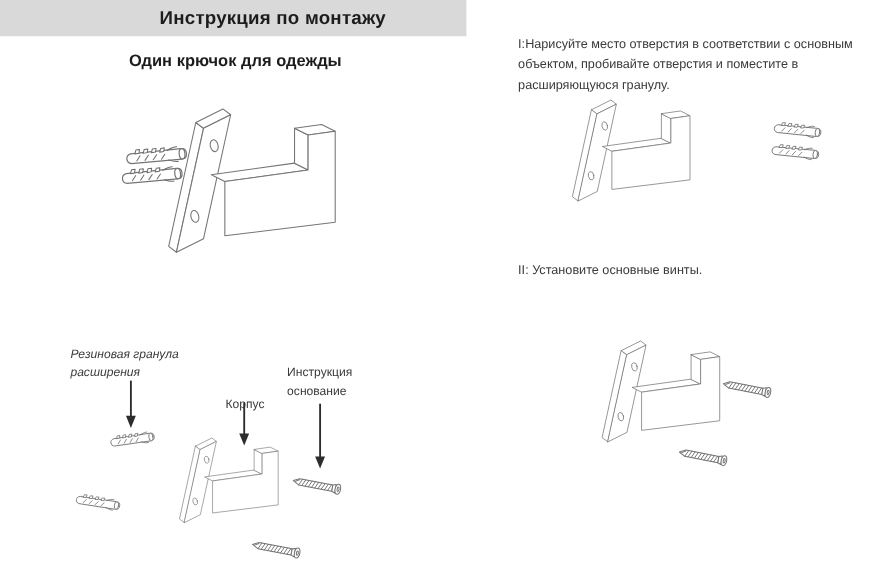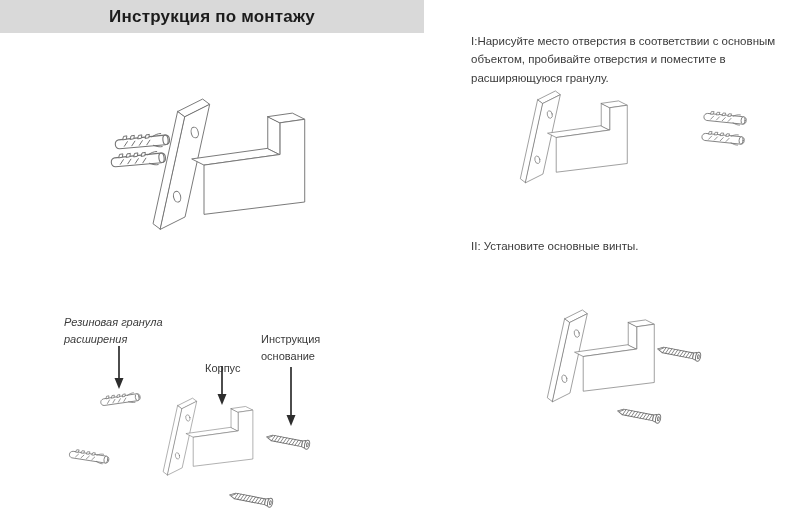--- a/index.html
+++ b/index.html
@@ -1,20 +1,20 @@
 <!DOCTYPE html>
 <html><head>
 <meta charset="utf-8">
 <style>
   html,body{margin:0;padding:0;background:#fff;}
   .page{position:relative;width:800px;height:511px;background:#ffffff;overflow:hidden;
         font-family:"Liberation Sans",sans-serif;color:#1f1f1f;}
   .header-bar{position:absolute;left:0;top:0;width:424px;height:33px;background:#d9d9d9;}
   .page-title{width:100%;text-align:center;font-size:17px;font-weight:bold;line-height:34px;
-        color:#1c1c1c;letter-spacing:.2px;}
+        color:#1c1c1c;letter-spacing:.2px;padding-left:36px;}
   .subtitle{position:absolute;left:0;top:47px;width:428px;text-align:center;
         font-size:15px;font-weight:bold;color:#1c1c1c;}
   .step-text{position:absolute;font-size:11.5px;line-height:1.6;color:#3a3a3a;}
   #step1-text{left:471px;top:32px;width:336px;}
   #step2-text{left:471px;top:237px;width:300px;}
   .part-label{position:absolute;font-size:11px;line-height:1.55;color:#3a3a3a;}
   #part-label-0{left:64px;top:314px;width:118px;font-style:italic;}
   #part-label-1{left:205px;top:360px;width:80px;}
   #part-label-2{left:261px;top:331px;width:94px;}
   svg.fig,svg.arrow-svg{position:absolute;overflow:visible;}
@@ -60,20 +60,21 @@
           <ellipse cx="51.3" cy="9" rx="1" ry="2.4"></ellipse>
         </g>
         <path class="lines" d="M5,9.2 L9,6.8 M9,12.4 L12,5.6 M12.5,12.4 L15.5,5.6 M16,12.4 L19,5.6 M19.5,12.4 L22.5,5.6 M23,12.4 L26,5.6 M26.5,12.4 L29.5,5.6 M30,12.4 L33,5.6 M33.5,12.4 L36.5,5.6 M37,12.4 L40,5.6 M40.5,12.4 L43.5,5.6"></path>
       </g>
     </defs>
   </svg>
 
   <div class="header-bar">
     <div class="page-title">Инструкция по монтажу</div>
   </div>
+  <div class="subtitle">Один крючок для одежды</div>
 
   <svg class="fig" style="left:90px;top:82px" width="250" height="158" viewBox="0 0 250 158">
     <use href="#sym-bracket" transform="translate(44,10) scale(0.88)"></use>
     <use href="#sym-anchor" transform="translate(22,52) rotate(-6)"></use>
     <use href="#sym-anchor" transform="translate(18,70) rotate(-6)"></use>
   </svg>
 
   <div class="step-text" id="step1-text">I:Нарисуйте место отверстия в соответствии с основным объектом, пробивайте отверстия и поместите в расширяющуюся гранулу.</div>
   <svg class="fig" style="left:495px;top:84px" width="280" height="128" viewBox="0 0 280 128">
     <use href="#sym-bracket" transform="translate(12,2) scale(0.62)"></use>

